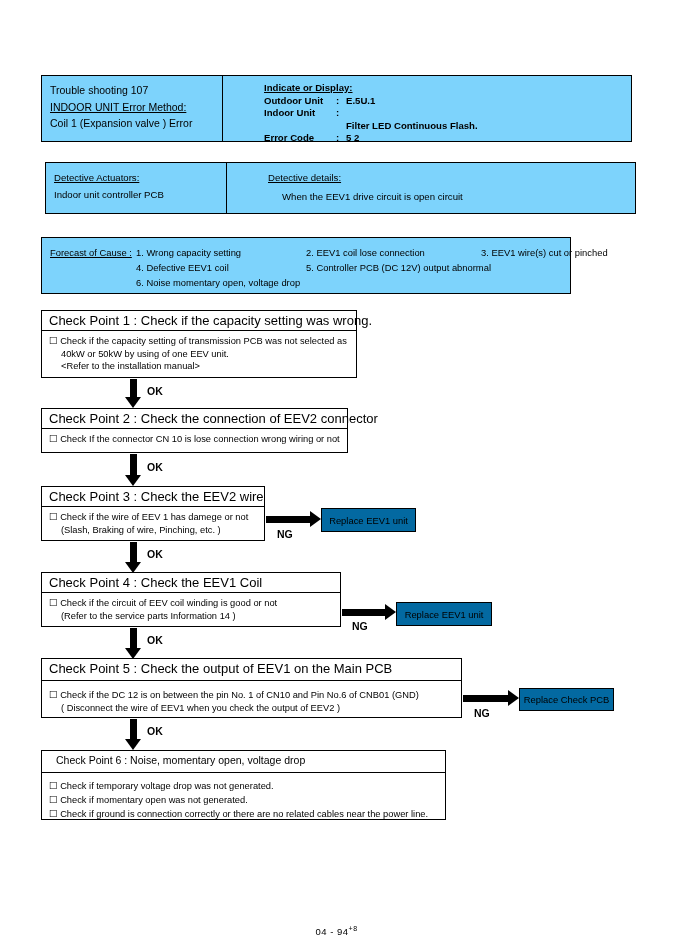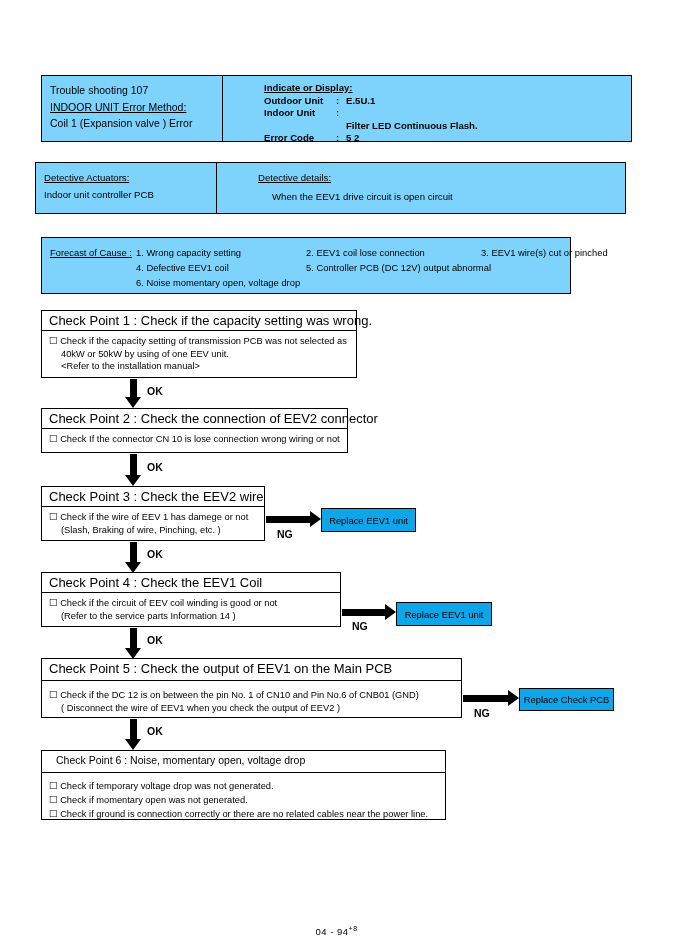--- a/index.html
+++ b/index.html
@@ -31,21 +31,21 @@
   #header-left { position: absolute; left: 8px; top: 6px; width: 205px; font-size: 10.5px; line-height: 16.5px; }
   #header-left div { white-space: nowrap; }
   #header-right { position: absolute; left: 222px; top: 6px; right: 4px; font-size: 9.6px; line-height: 12.6px; font-weight: bold; }
   .hr-row { display: flex; white-space: nowrap; }
   .hr-label { width: 72px; flex: none; }
   .hr-colon { width: 10px; flex: none; }
   .hr-val { flex: 1; }
   .hr-cont { padding-left: 82px; }
 
   
-  #act-box { left: 35px; top: 162px; width: 591px; height: 52px; }
+  #act-box { left: 45px; top: 162px; width: 591px; height: 52px; }
   #act-left { position: absolute; left: 8px; top: 6px; width: 195px; font-size: 9.6px; line-height: 17px; }
   #act-right { position: absolute; left: 222px; top: 6px; right: 6px; font-size: 9.6px; line-height: 17px; }
   #act-right .detail { padding-left: 14px; padding-top: 2px; }
 
   
   #cause-box { left: 41px; top: 237px; width: 530px; height: 57px; }
   #cause-inner { position: absolute; left: 8px; top: 7px; right: 6px; font-size: 9.4px; line-height: 15px; }
   .cause-row { display: flex; white-space: nowrap; }
   #cause-title { width: 86px; flex: none; }
   .cl-a { width: 170px; flex: none; }
@@ -85,21 +85,21 @@
     border-top: 8.5px solid transparent;
     border-bottom: 8.5px solid transparent;
     border-left: 11px solid #000;
   }
   .flag { position: absolute; font-size: 10.5px; font-weight: bold; white-space: nowrap; }
 
   
   .action-box {
     position: absolute;
     border: 1.3px solid #000;
-    background: #0ea5e9;
+    background: #0369a1;
     font-size: 9.4px;
     text-align: center;
     white-space: nowrap;
     display: flex; align-items: center; justify-content: center;
   }
 
   
   #footer { position: absolute; left: 0; right: 0; top: 925px; text-align: center; font-size: 9.5px; letter-spacing: 0.5px; }
   #footer sup { font-size: 7px; vertical-align: super; }
 </style>

